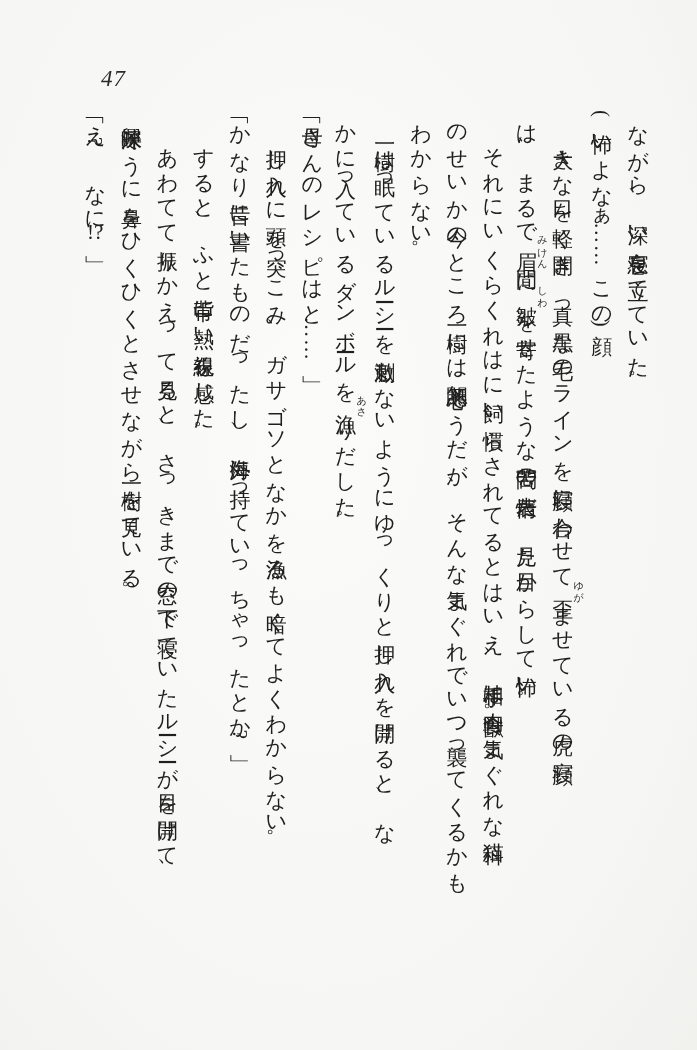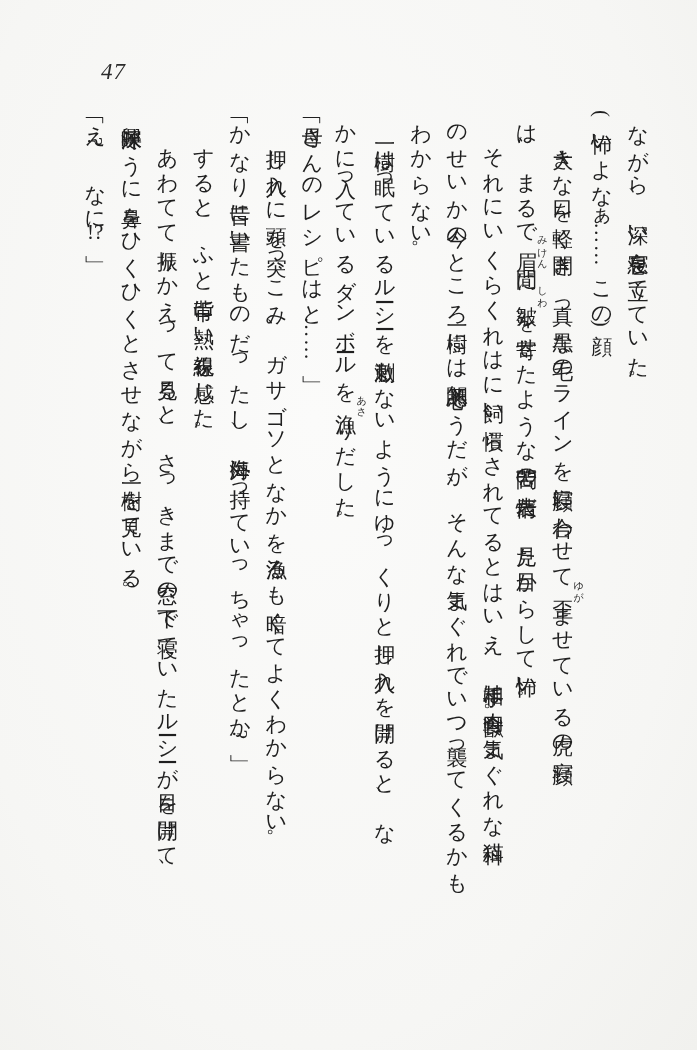--- a/index.html
+++ b/index.html
@@ -11,21 +11,21 @@
     position: relative;
     width: 697px;
     height: 1050px;
     margin: 0 auto;
     background: radial-gradient(ellipse at 45% 40%, #fbfbfa 0%, #f6f6f4 70%, #f1f1ee 100%);
     overflow: hidden;
     font-family: "Liberation Serif", "DejaVu Serif", serif;
   }
   .page-number {
     position: absolute;
-    top: 59px;
+    top: 66px;
     left: 101px;
     font-size: 23px;
     font-style: italic;
     letter-spacing: 1px;
     color: #2b2b2b;
   }
   .text-block {
     position: absolute;
     top: 110px;
     right: 41px;

